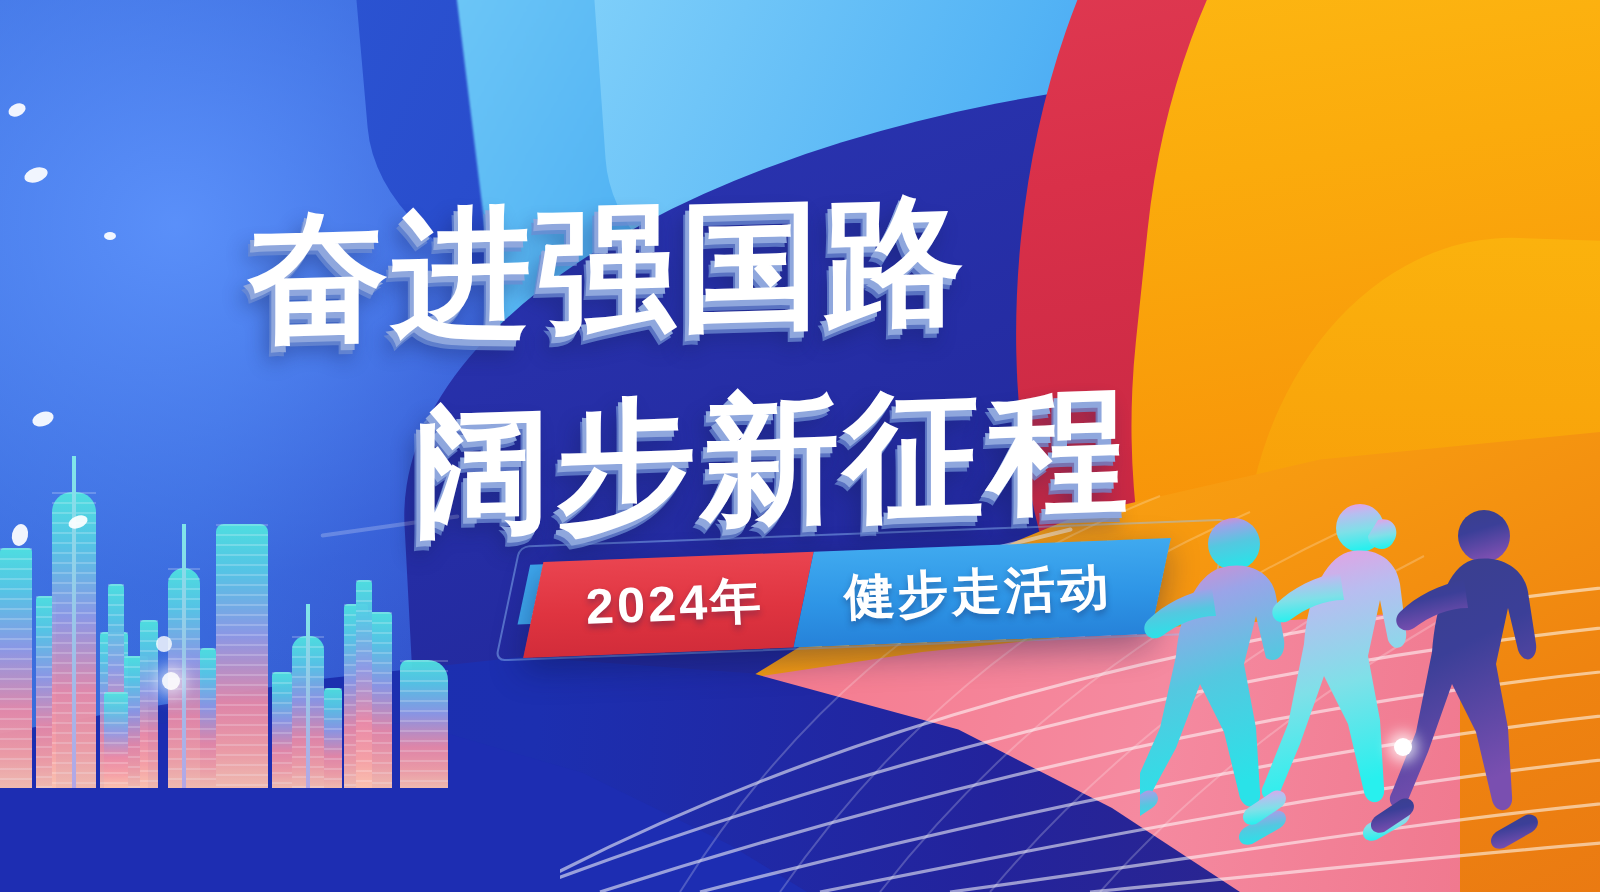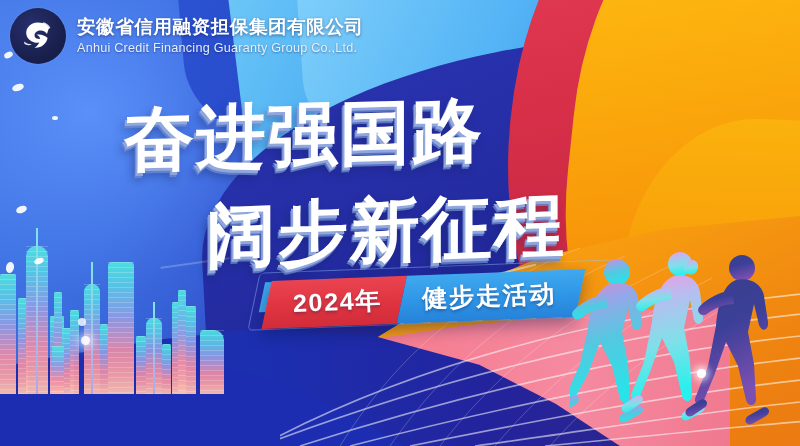--- a/index.html
+++ b/index.html
@@ -229,34 +229,20 @@
   <div class="dot dot-sm" style="left:12px;top:84px;width:12px;height:7px;transform:rotate(-18deg);"></div>
   <div class="dot dot-sm" style="left:4px;top:52px;width:9px;height:6px;transform:rotate(-25deg);"></div>
   <div class="dot dot-sm" style="left:16px;top:206px;width:11px;height:7px;transform:rotate(-20deg);"></div>
   <div class="dot dot-sm" style="left:6px;top:262px;width:8px;height:11px;transform:rotate(12deg);"></div>
   <div class="dot dot-sm" style="left:34px;top:258px;width:10px;height:6px;transform:rotate(-22deg);"></div>
   <div class="dot dot-sm" style="left:52px;top:116px;width:6px;height:4px;"></div>
   <div class="dot dot-sm" style="left:78px;top:318px;width:8px;height:8px;opacity:.8;"></div>
   <div class="streak" style="left:418px;top:278px;width:120px;transform:rotate(-14deg);"></div>
   <div class="streak" style="left:160px;top:262px;width:70px;transform:rotate(-8deg);opacity:.4;"></div>
 
-  <div class="header">
-    <div class="logo-badge">
-      <svg viewBox="0 0 64 64" aria-hidden="true">
-        <path d="M44 16c-9-6-22-4-27 4-5 8-1 18 9 21 6 2 12 0 15-4l-9-1c-3 0-5-2-5-5 0-4 4-7 9-7 4 0 7 2 9 5l3-9z" fill="#ffffff"></path>
-        <path d="M40 12c4 1 8 4 10 8l-3 2c-2-4-5-7-9-8l2-2z" fill="#ffffff" opacity=".85"></path>
-        <path d="M30 30c6-1 12 1 16 5-2 9-10 15-19 14 5-3 8-8 8-13 0-2-2-5-5-6z" fill="#ffffff"></path>
-        <path d="M12 40c3 3 7 4 11 4-3 2-8 2-11-1v-3z" fill="#ffffff" opacity=".9"></path>
-      </svg>
-    </div>
-    <div class="org">
-      <div class="org-cn">安徽省信用融资担保集团有限公司</div>
-      <div class="org-en">Anhui Credit Financing Guaranty Group Co.,Ltd.</div>
-    </div>
-  </div>
 
   <div class="title-wrap">
     <div class="title-line title-1">奋进强国路</div>
     <div class="title-line title-2">阔步新征程</div>
   </div>
 
   <div class="sb-outline"></div>
   <div class="sb-accent"></div>
   <div class="subbanner">
     <div class="sb-red">

